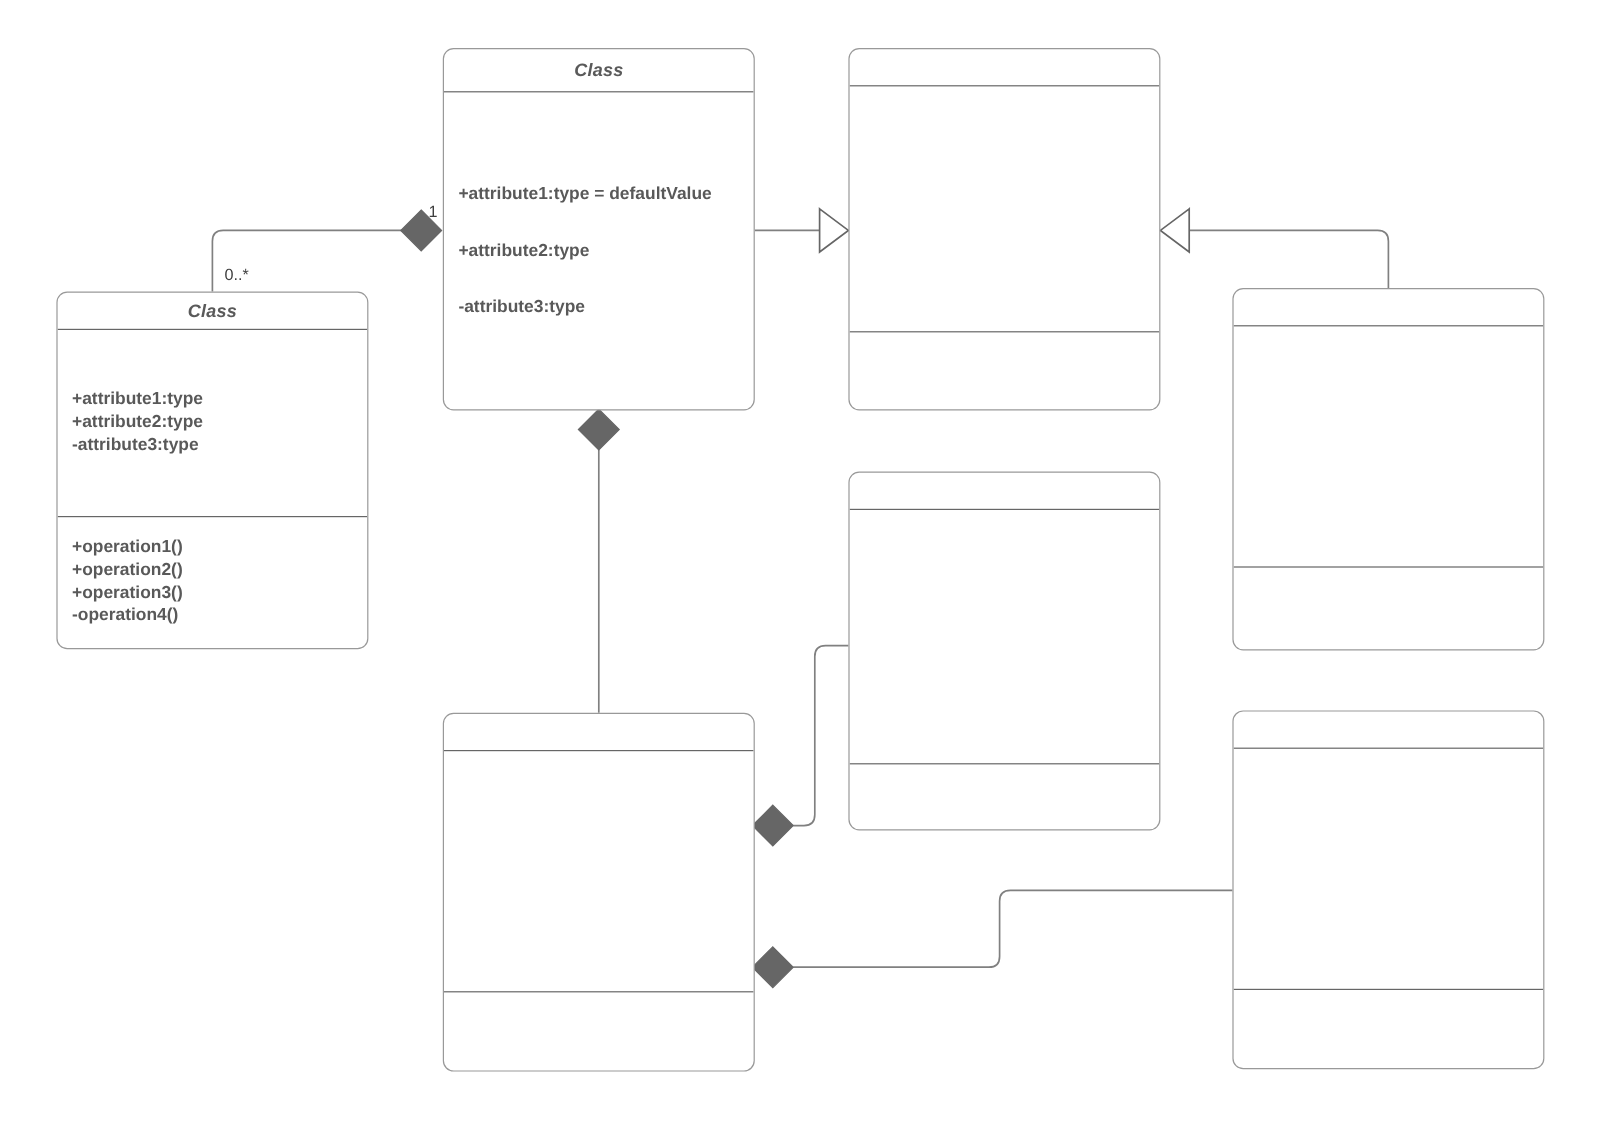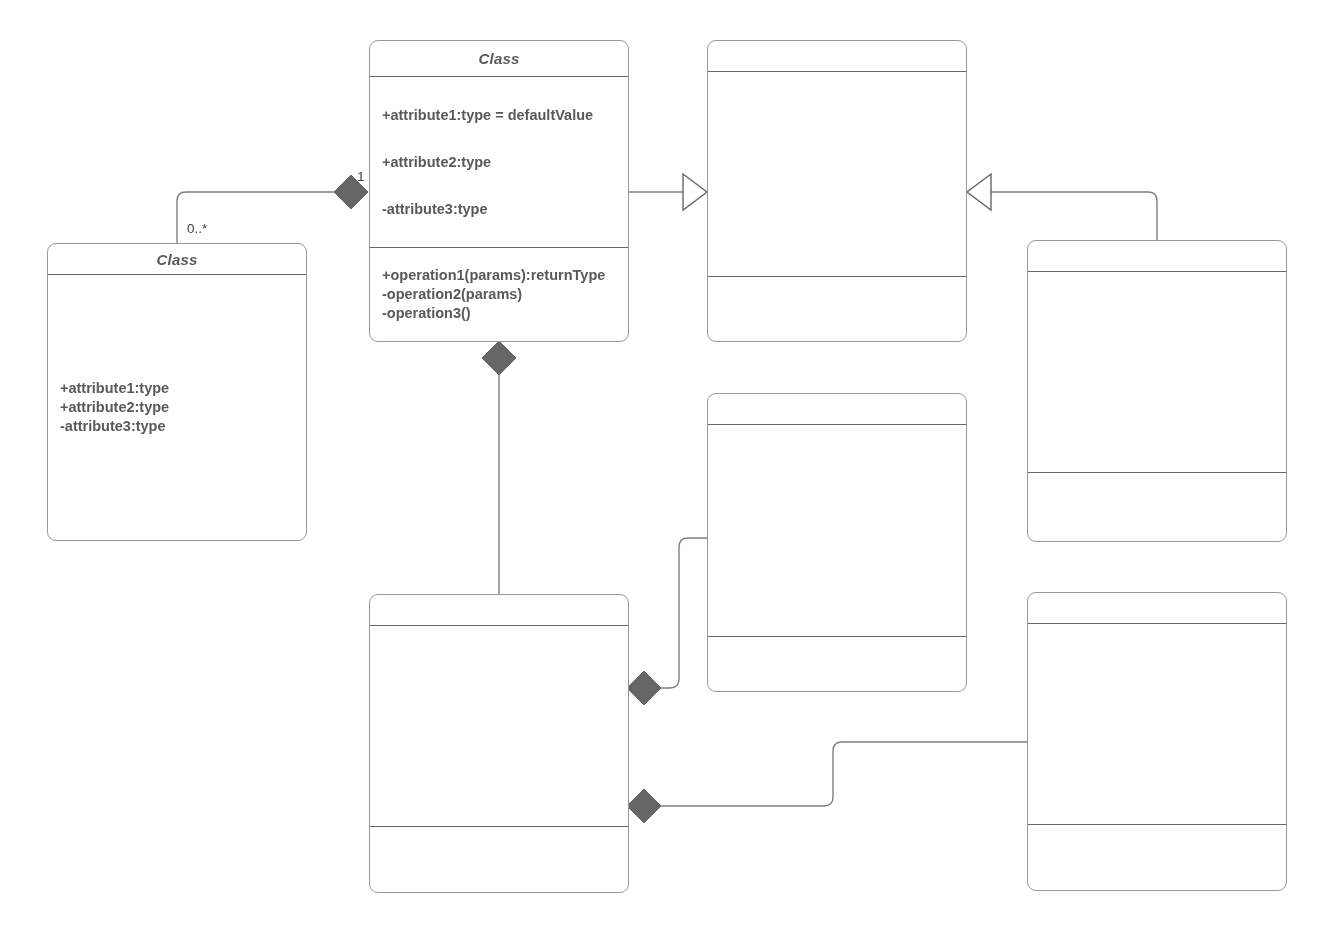--- a/index.html
+++ b/index.html
@@ -113,35 +113,36 @@
 
   <div class="uml-class" style="left:369px; top:40px; width:260px; height:302px;">
     <div class="uml-header" style="height:36px;">
       <span class="title">Class</span>
     </div>
     <div class="uml-compartment" style="height:134px;gap:28px;">
       <div class="line">+attribute1:type = defaultValue</div>
       <div class="line">+attribute2:type</div>
       <div class="line">-attribute3:type</div>
     </div>
-    <div class="uml-compartment divided">
-      <div class="line">+operation1(params):returnType</div>
-      <div class="line">-operation2(params)</div>
-      <div class="line">-operation3()</div>
-    </div>
   </div>
 
   <div class="uml-class" style="left:47px; top:243px; width:260px; height:298px;">
     <div class="uml-header" style="height:31px;">
       <span class="title">Class</span>
     </div>
     <div class="uml-compartment" style="height:121px;">
       <div class="line">+attribute1:type</div>
       <div class="line">+attribute2:type</div>
       <div class="line">-attribute3:type</div>
+    </div>
+    <div class="uml-compartment divided">
+      <div class="line">+operation1()</div>
+      <div class="line">+operation2()</div>
+      <div class="line">+operation3()</div>
+      <div class="line">-operation4()</div>
     </div>
   </div>
 
   <div class="uml-class" style="left:707px; top:40px; width:260px; height:302px;">
     <div class="uml-header" style="height:31px;">
       <span class="title"></span>
     </div>
     <div class="uml-compartment" style="height:139px;"></div>
     <div class="uml-compartment divided"></div>
   </div>

